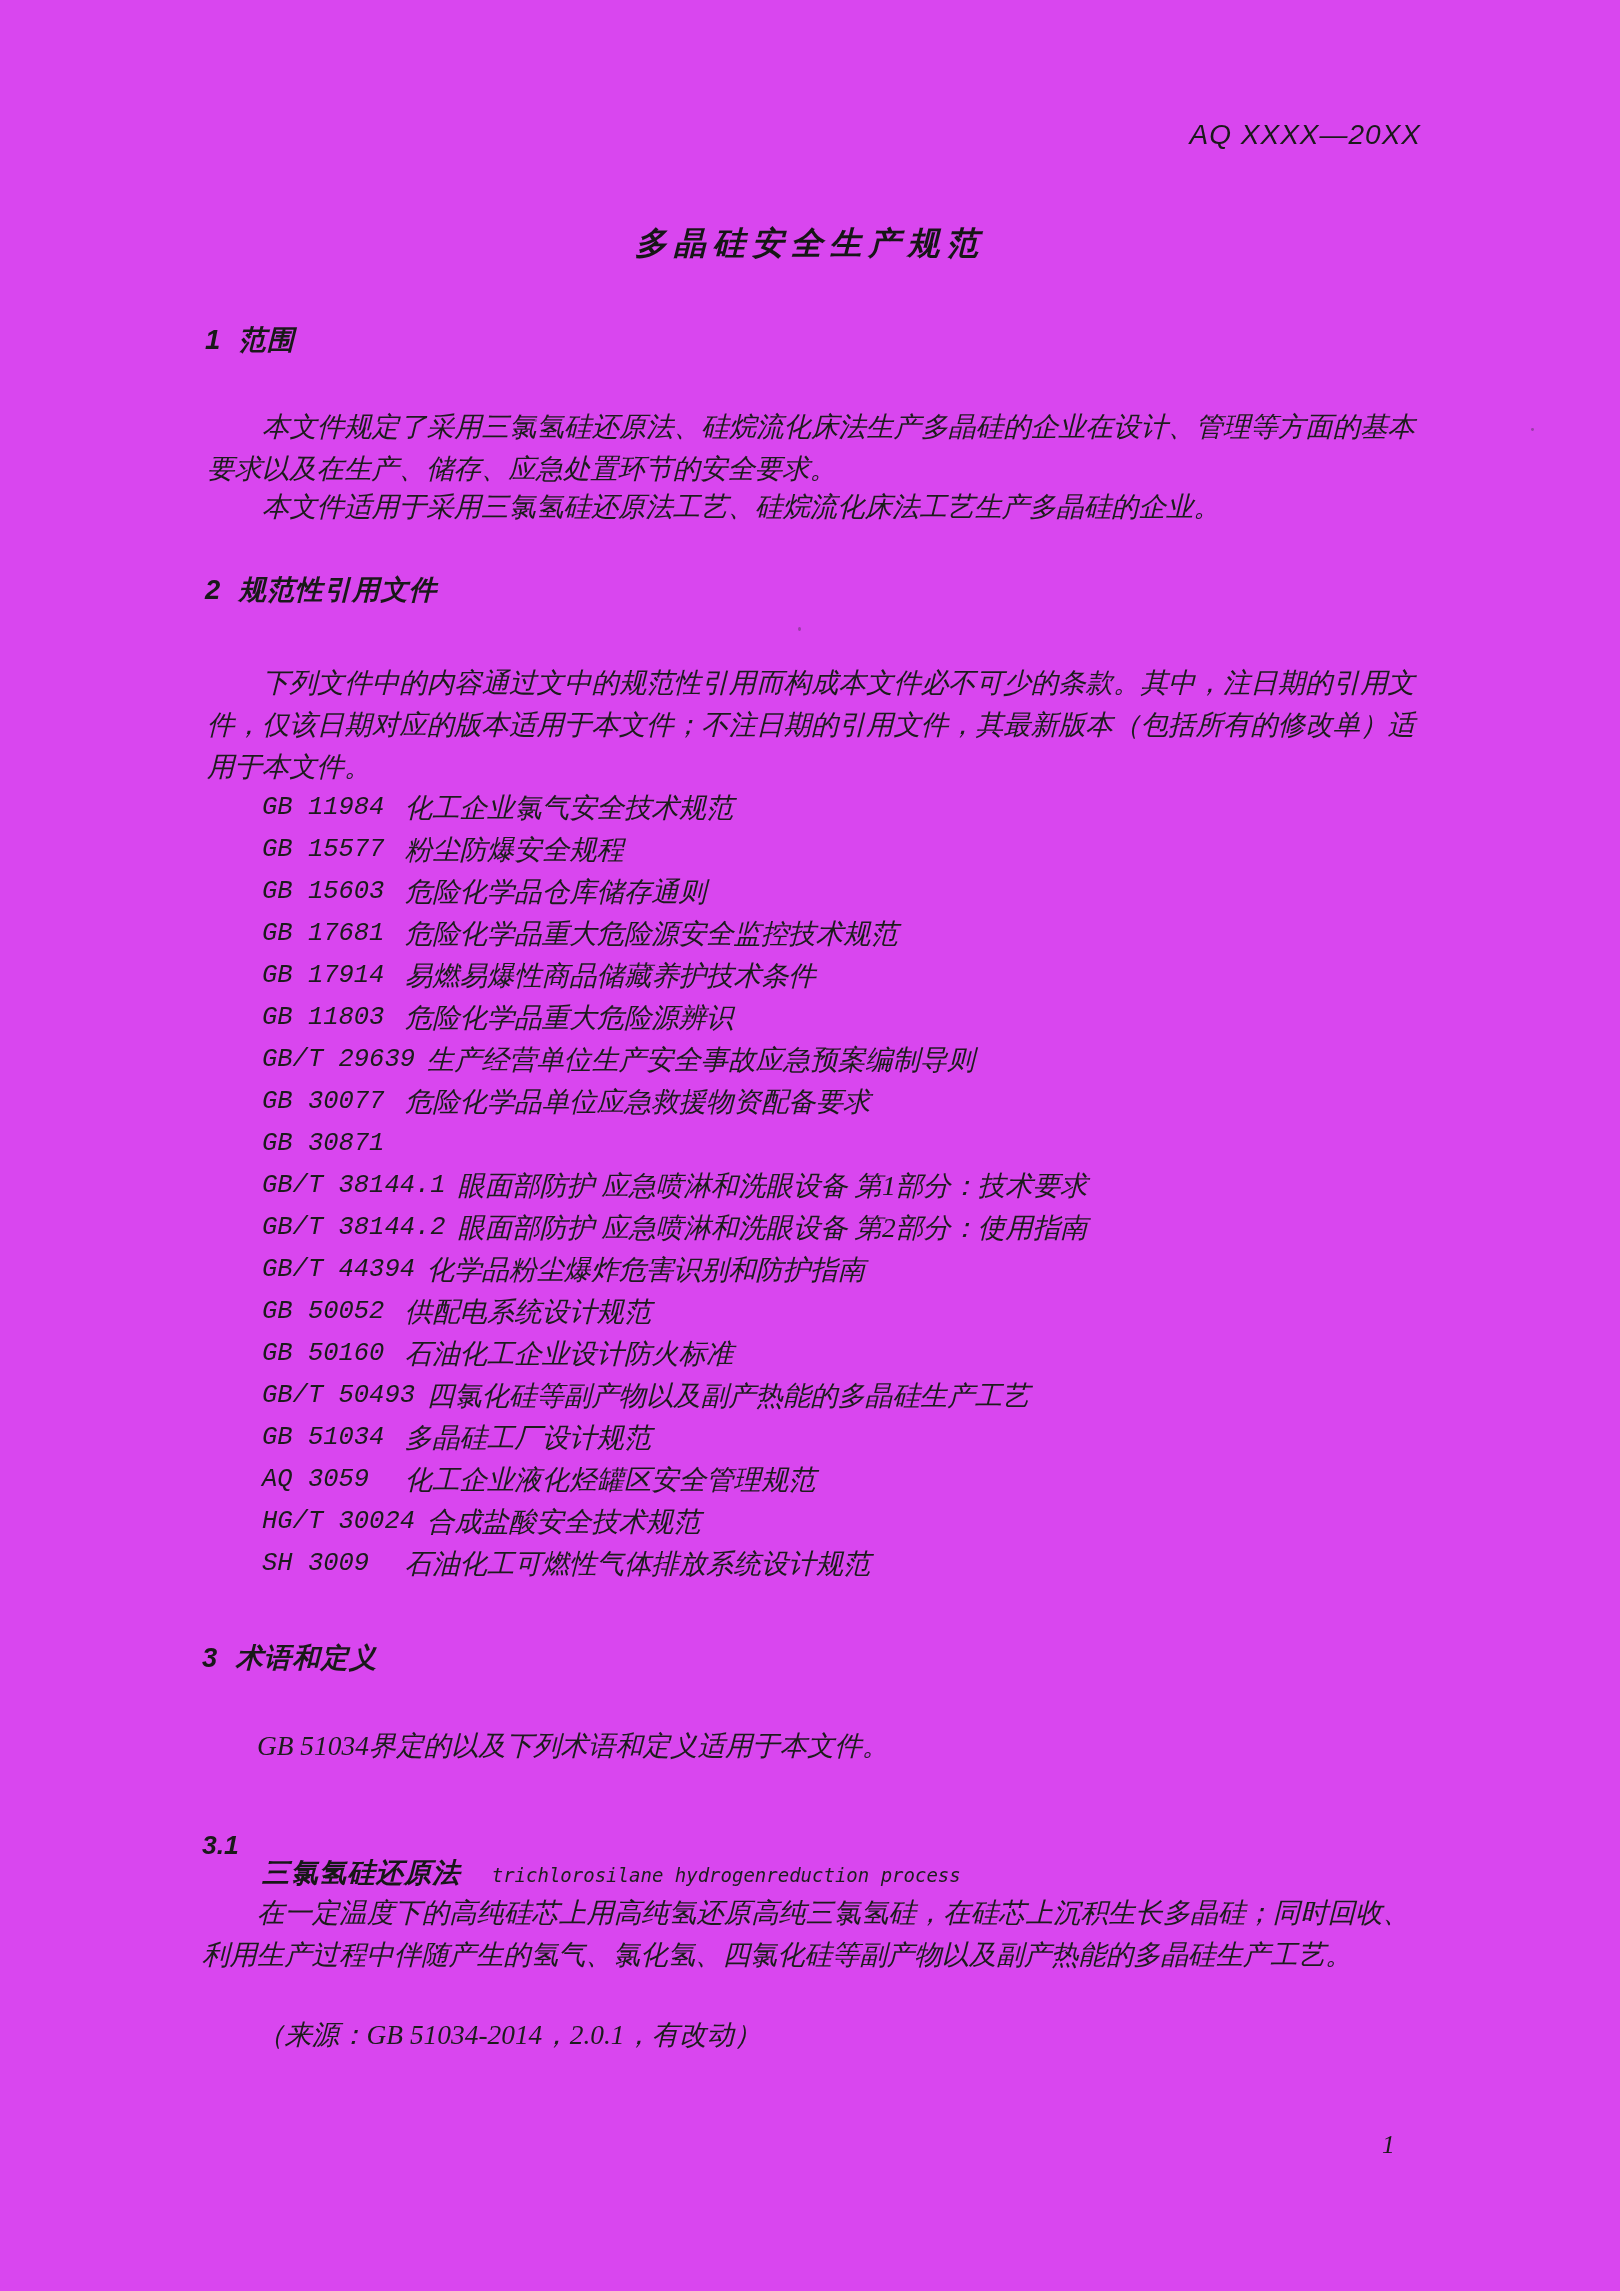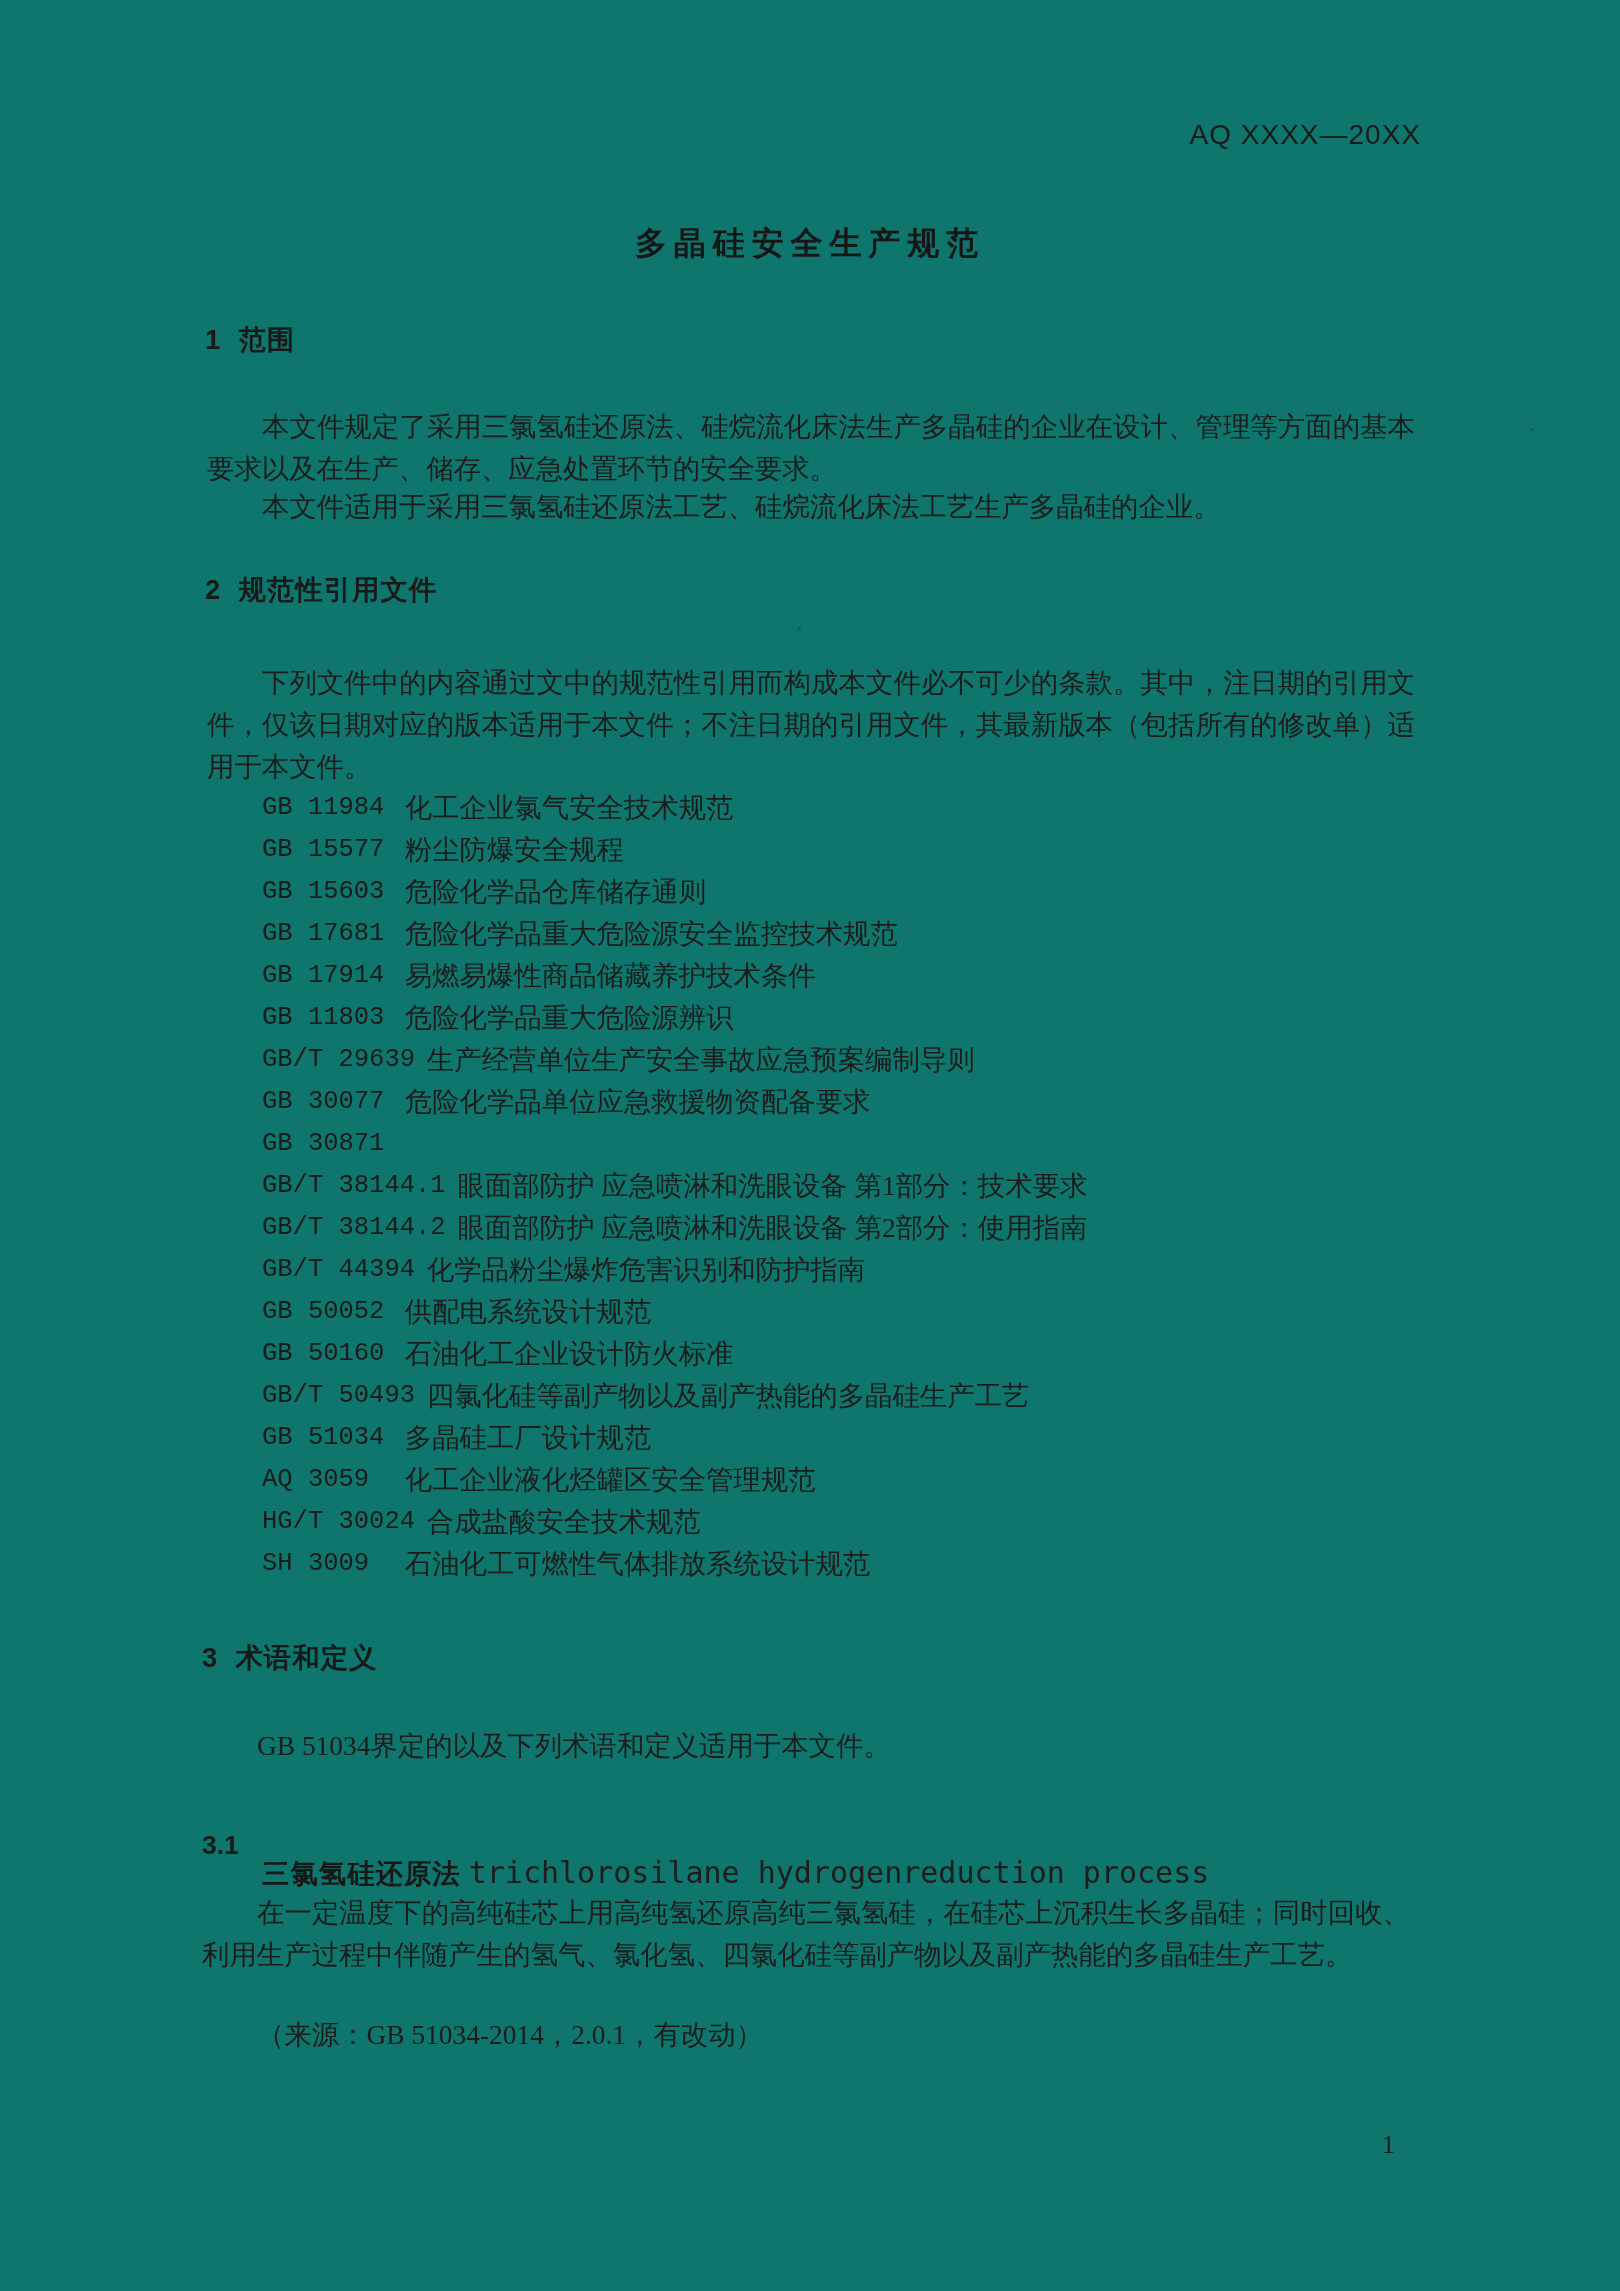--- a/index.html
+++ b/index.html
@@ -4,24 +4,25 @@
 <style>
   html, body {
     margin: 0;
     padding: 0;
     background: #ffffff;
   }
   .page {
     position: relative;
     width: 1620px;
     height: 2292px;
-    background: #0f766e;
+    background: #d946ef;
     overflow: hidden;
     color: #1c1c1c;
     font-family: "Liberation Serif", "DejaVu Serif", serif;
+    font-style: italic;
   }
   .abs { position: absolute; }
 
   .doc-code {
     left: 0;
     right: 199px;
     top: 120px;
     text-align: right;
     font-family: "Liberation Sans", "DejaVu Sans", sans-serif;
     font-size: 28px;
@@ -104,22 +105,22 @@
   .term-zh {
     font-family: "Liberation Sans", "DejaVu Sans", sans-serif;
     font-weight: bold;
     font-size: 27.4px;
     letter-spacing: 1px;
     color: #171717;
   }
   .term-en {
     font-family: "DejaVu Sans Mono", "Liberation Mono", monospace;
     font-weight: 500;
-    font-size: 30px;
-    margin-left: 8px;
+    font-size: 19px;
+    margin-left: 31px;
     color: #1d1d1d;
   }
   .page-number {
     left: 1382px;
     top: 2132px;
     font-size: 25.5px;
     line-height: 25.5px;
     color: #1b1b1b;
   }
   .speck {

